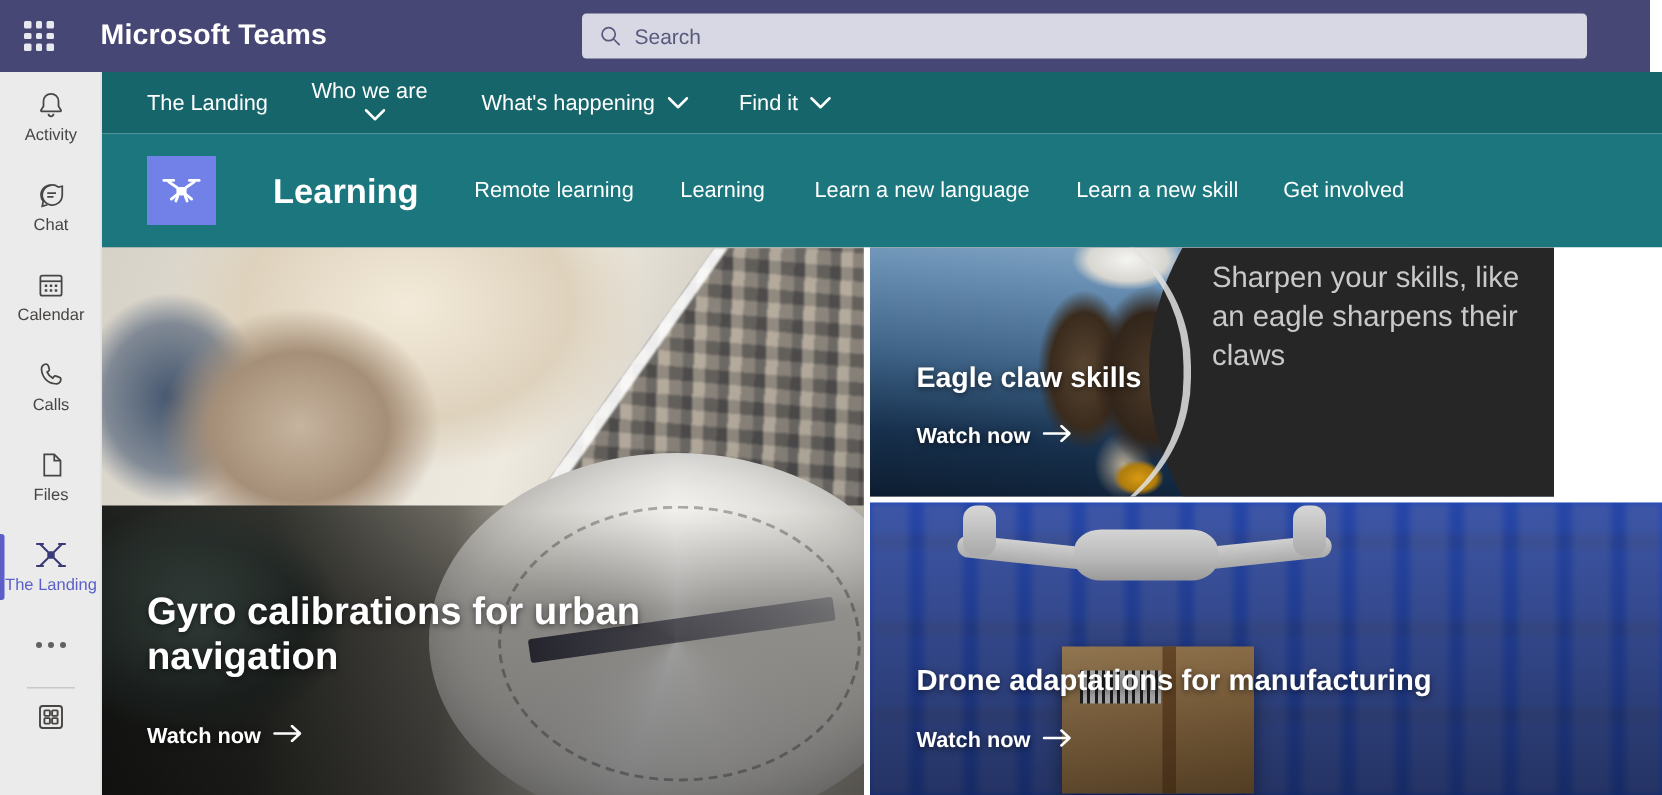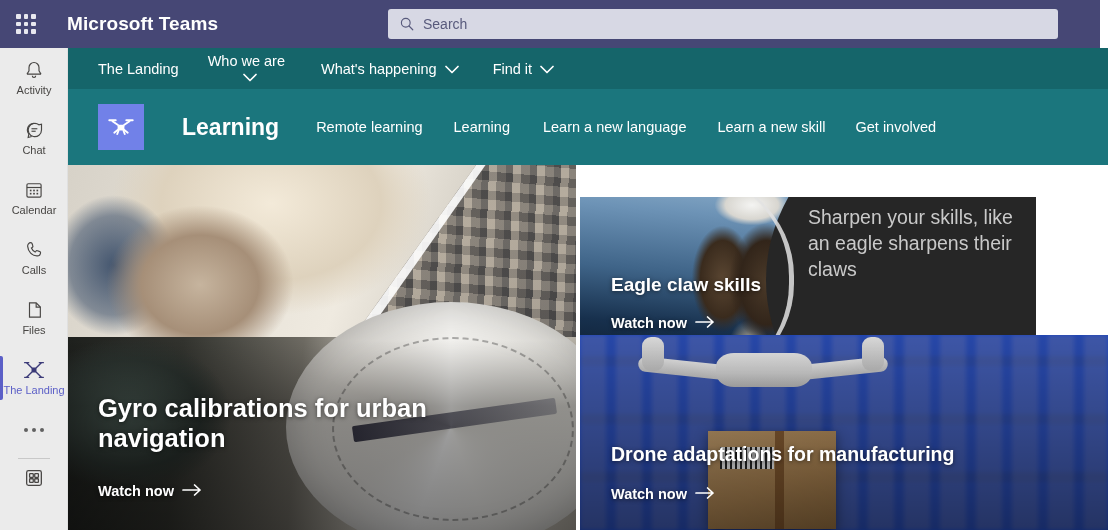--- a/index.html
+++ b/index.html
@@ -277,21 +277,20 @@
     left: 30px; top: 228px; width: 390px;
     font-size: 25.5px;
   }
   #card-gyro .watch { left: 30px; top: 318px; }
 
   
   #card-eagle {
     left: 512px; top: 0;
     width: 456px; height: 166px;
     background: #121820;
-    margin-top: 32px;
   }
   #card-eagle .sky {
     position: absolute; inset: 0;
     background: linear-gradient(185deg, #93b4cf 0%, #6d93b6 22%, #3f6488 52%, #17304d 78%, #0d1d30 100%);
   }
   #card-eagle .bird {
     position: absolute;
     left: 96px; top: -6px;
     width: 146px; height: 176px;
     background:

